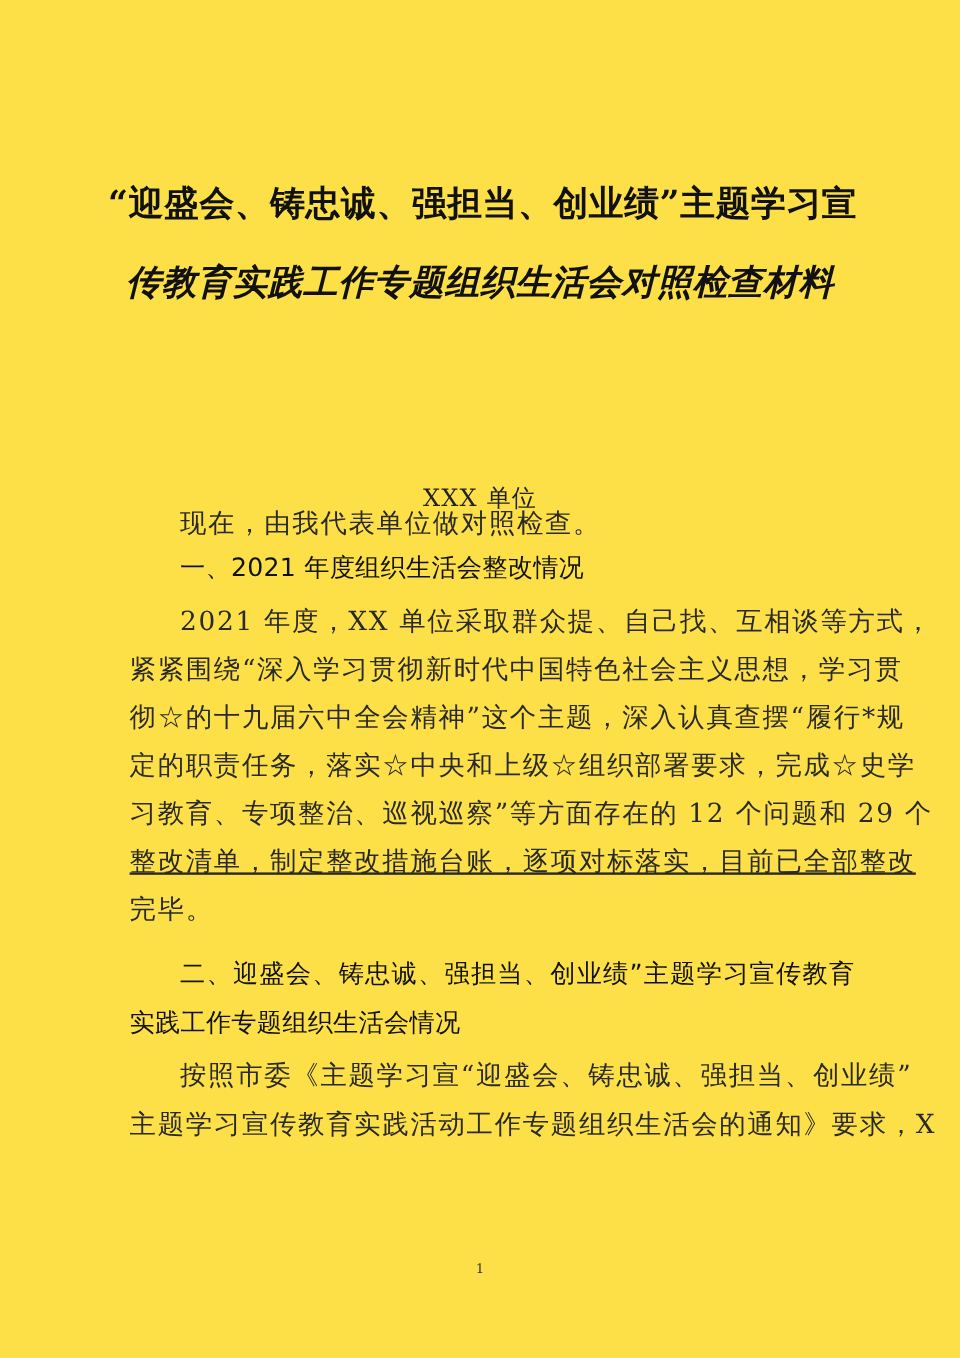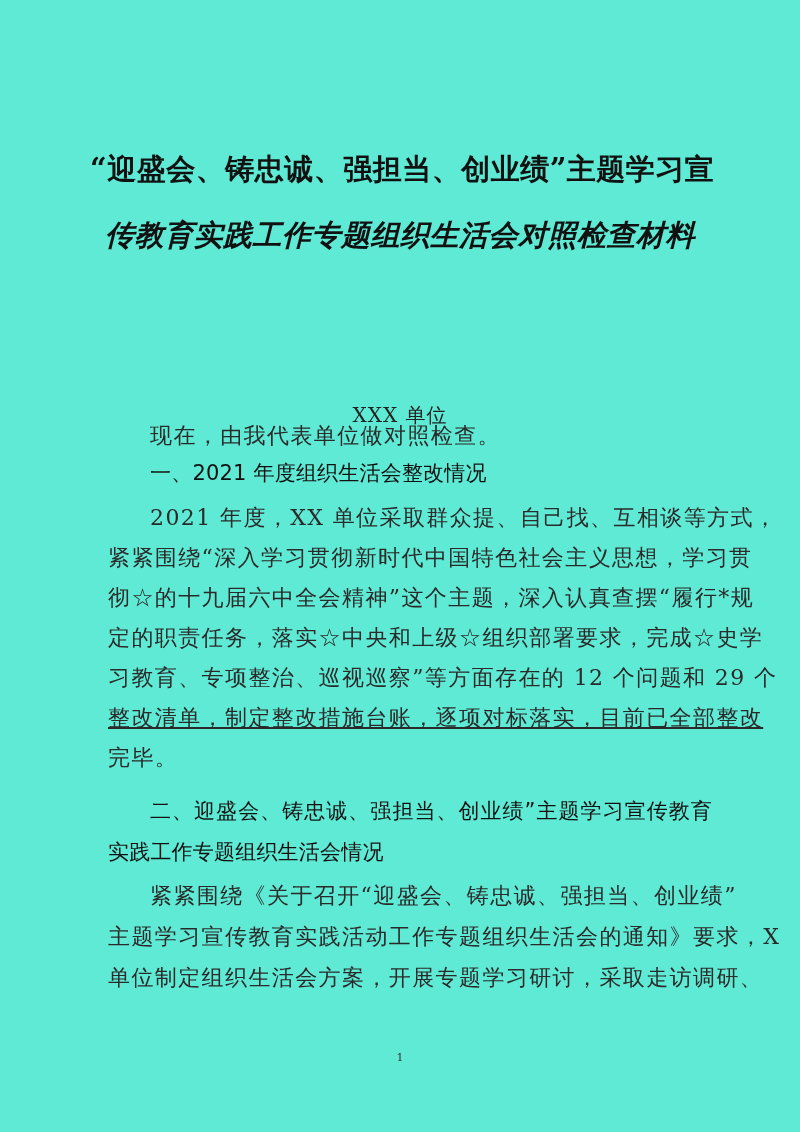--- a/index.html
+++ b/index.html
@@ -1,18 +1,18 @@
 <!DOCTYPE html>
 <html><head>
 <meta charset="utf-8">
 <style>
   html, body { margin: 0; padding: 0; background: #ffffff; }
   body { width: 800px; height: 1132px; position: relative; overflow: hidden;
          font-family: "DejaVu Serif", "Liberation Serif", serif; color: #1a1a1a; }
-  .page { position: absolute; left: 0; top: 0; width: 800px; height: 1132px; background: #5eead4; }
+  .page { position: absolute; left: 0; top: 0; width: 800px; height: 1132px; background: #fde047; }
   .title { position: absolute; left: 90px; width: 620px; text-align: center;
            font-family: "DejaVu Serif", "Liberation Serif", serif; font-weight: bold;
            font-size: 29px; letter-spacing: 0.5px; color: #111; white-space: nowrap; }
   .t1 { top: 150px; }
   .t2 { top: 216px; font-style: italic; }
   .t3 { top: 279px; font-size: 28px; }
   .unit { position: absolute; top: 378px; left: 0; width: 800px; text-align: center;
           font-size: 20px; letter-spacing: 1px; color: #222; margin-top: 24px; }
   .line { position: absolute; left: 108px; width: 604px; font-size: 22px; color: #2a2a2a;
           white-space: nowrap; text-align: justify; text-align-last: justify; letter-spacing: 1.4px; }
@@ -41,18 +41,17 @@
   <div class="line" style="top:543px;">紧紧围绕“深入学习贯彻新时代中国特色社会主义思想，学习贯</div>
   <div class="line" style="top:583px;">彻☆的十九届六中全会精神”这个主题，深入认真查摆“履行*规</div>
   <div class="line" style="top:623px;">定的职责任务，落实☆中央和上级☆组织部署要求，完成☆史学</div>
   <div class="line" style="top:663px;">习教育、专项整治、巡视巡察”等方面存在的 12 个问题和 29 个</div>
   <div class="line" style="top:703px;text-decoration:underline;">整改清单，制定整改措施台账，逐项对标落实，目前已全部整改</div>
   <div class="line last" style="top:743px;">完毕。</div>
 
   <div class="line heading" style="top:838px;">实践工作专题组织生活会情况</div>
   <div class="line heading full indent" style="top:797px;">二、迎盛会、铸忠诚、强担当、创业绩”主题学习宣传教育</div>
 
-  <div class="line indent" style="top:881px;">紧紧围绕《关于召开“迎盛会、铸忠诚、强担当、创业绩”</div>
+  <div class="line indent" style="top:881px;">按照市委《主题学习宣“迎盛会、铸忠诚、强担当、创业绩”</div>
   <div class="line" style="top:922px;">主题学习宣传教育实践活动工作专题组织生活会的通知》要求，X</div>
-  <div class="line" style="top:963px;">单位制定组织生活会方案，开展专题学习研讨，采取走访调研、</div>
 
   <div class="pagenum">1</div>
 </div>
 
 </body></html>

